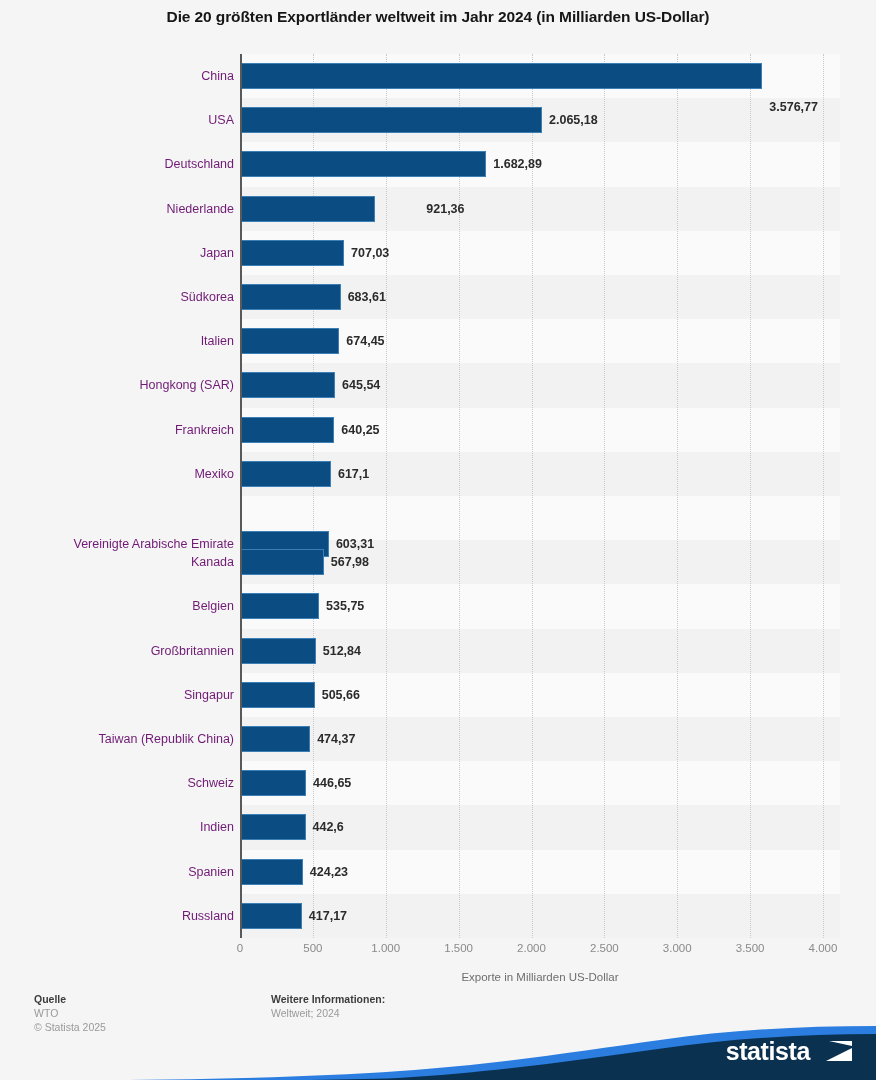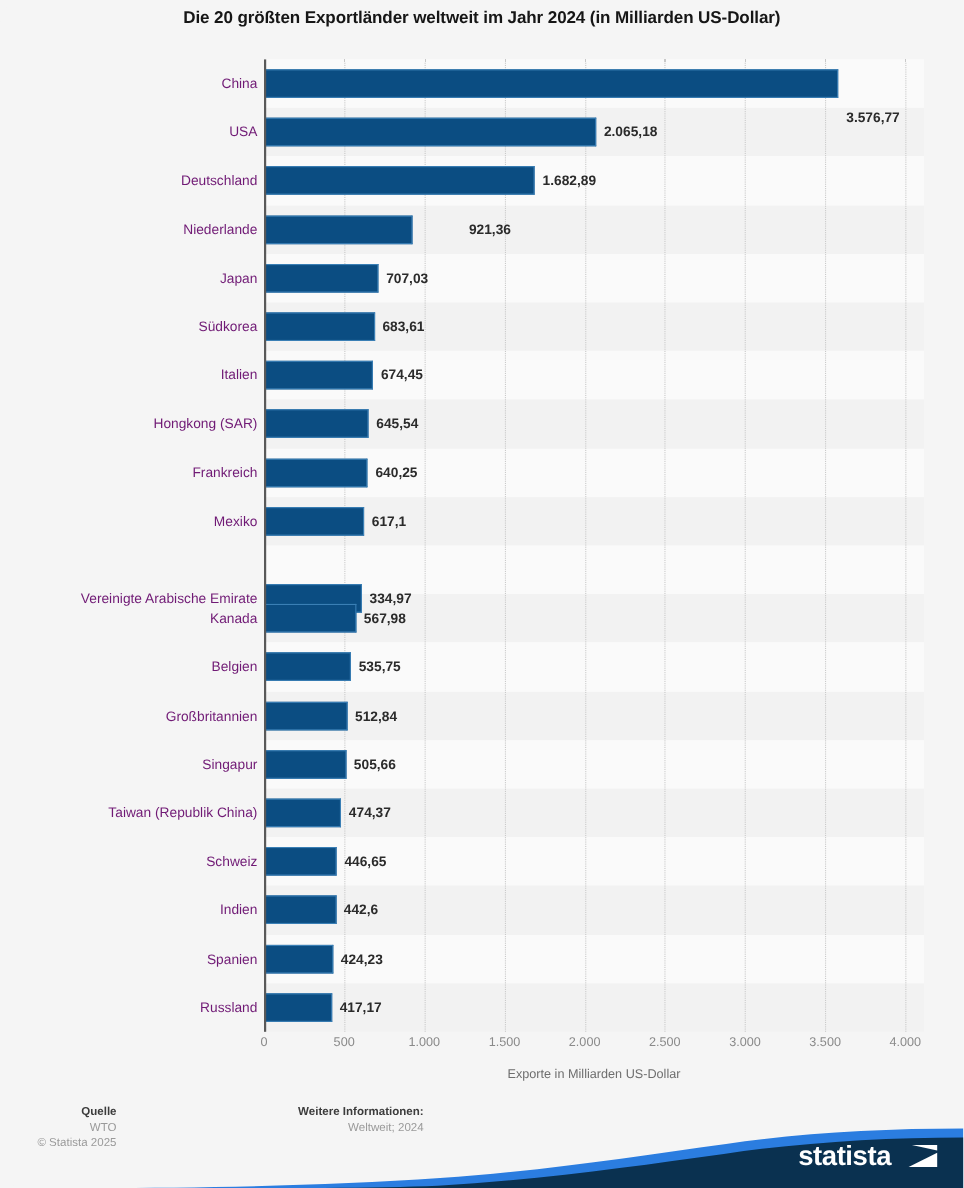--- a/index.html
+++ b/index.html
@@ -150,21 +150,21 @@
   }
 
   
   #footer {
     position: absolute;
     left: 0;
     top: 992px;
     width: 876px;
     height: 50px;
   }
-  .foot-col { position: absolute; top: 12px; text-align: right; }
+  .foot-col { position: absolute; top: 0; }
   #foot-source { left: 34px; }
   #foot-info { left: 271px; }
   .foot-head {
     font-size: 10.5px;
     font-weight: bold;
     color: #3c3c3c;
     line-height: 14px;
   }
   .foot-line {
     font-size: 10.5px;
@@ -284,21 +284,21 @@
         <div class="bar-value" style="left: 341.316px;">640,25</div>
       </div>
       <div class="row" style="top: 397.8px; height: 44.2px;">
         <div class="row-label">Mexiko</div>
         <div class="bar" style="width: 89.9423px; background: rgb(11, 77, 130); border-color: rgb(58, 127, 181);"></div>
         <div class="bar-value" style="left: 337.942px;">617,1</div>
       </div>
       <div class="row" style="top: 468px; height: 44.2px;">
         <div class="row-label">Vereinigte Arabische Emirate</div>
         <div class="bar" style="width: 87.9324px; background: rgb(11, 77, 130); border-color: rgb(58, 127, 181);"></div>
-        <div class="bar-value" style="left: 335.932px;">334,97</div>
+        <div class="bar-value" style="left: 335.932px;">603,31</div>
       </div>
       <div class="row" style="top: 486.2px; height: 44.2px;">
         <div class="row-label">Kanada</div>
         <div class="bar" style="width: 82.7831px; background: rgb(11, 77, 130); border-color: rgb(58, 127, 181);"></div>
         <div class="bar-value" style="left: 330.783px;">567,98</div>
       </div>
       <div class="row" style="top: 530.4px; height: 44.2px;">
         <div class="row-label">Belgien</div>
         <div class="bar" style="width: 78.0856px; background: rgb(11, 77, 130); border-color: rgb(58, 127, 181);"></div>
         <div class="bar-value" style="left: 326.086px;">535,75</div>

